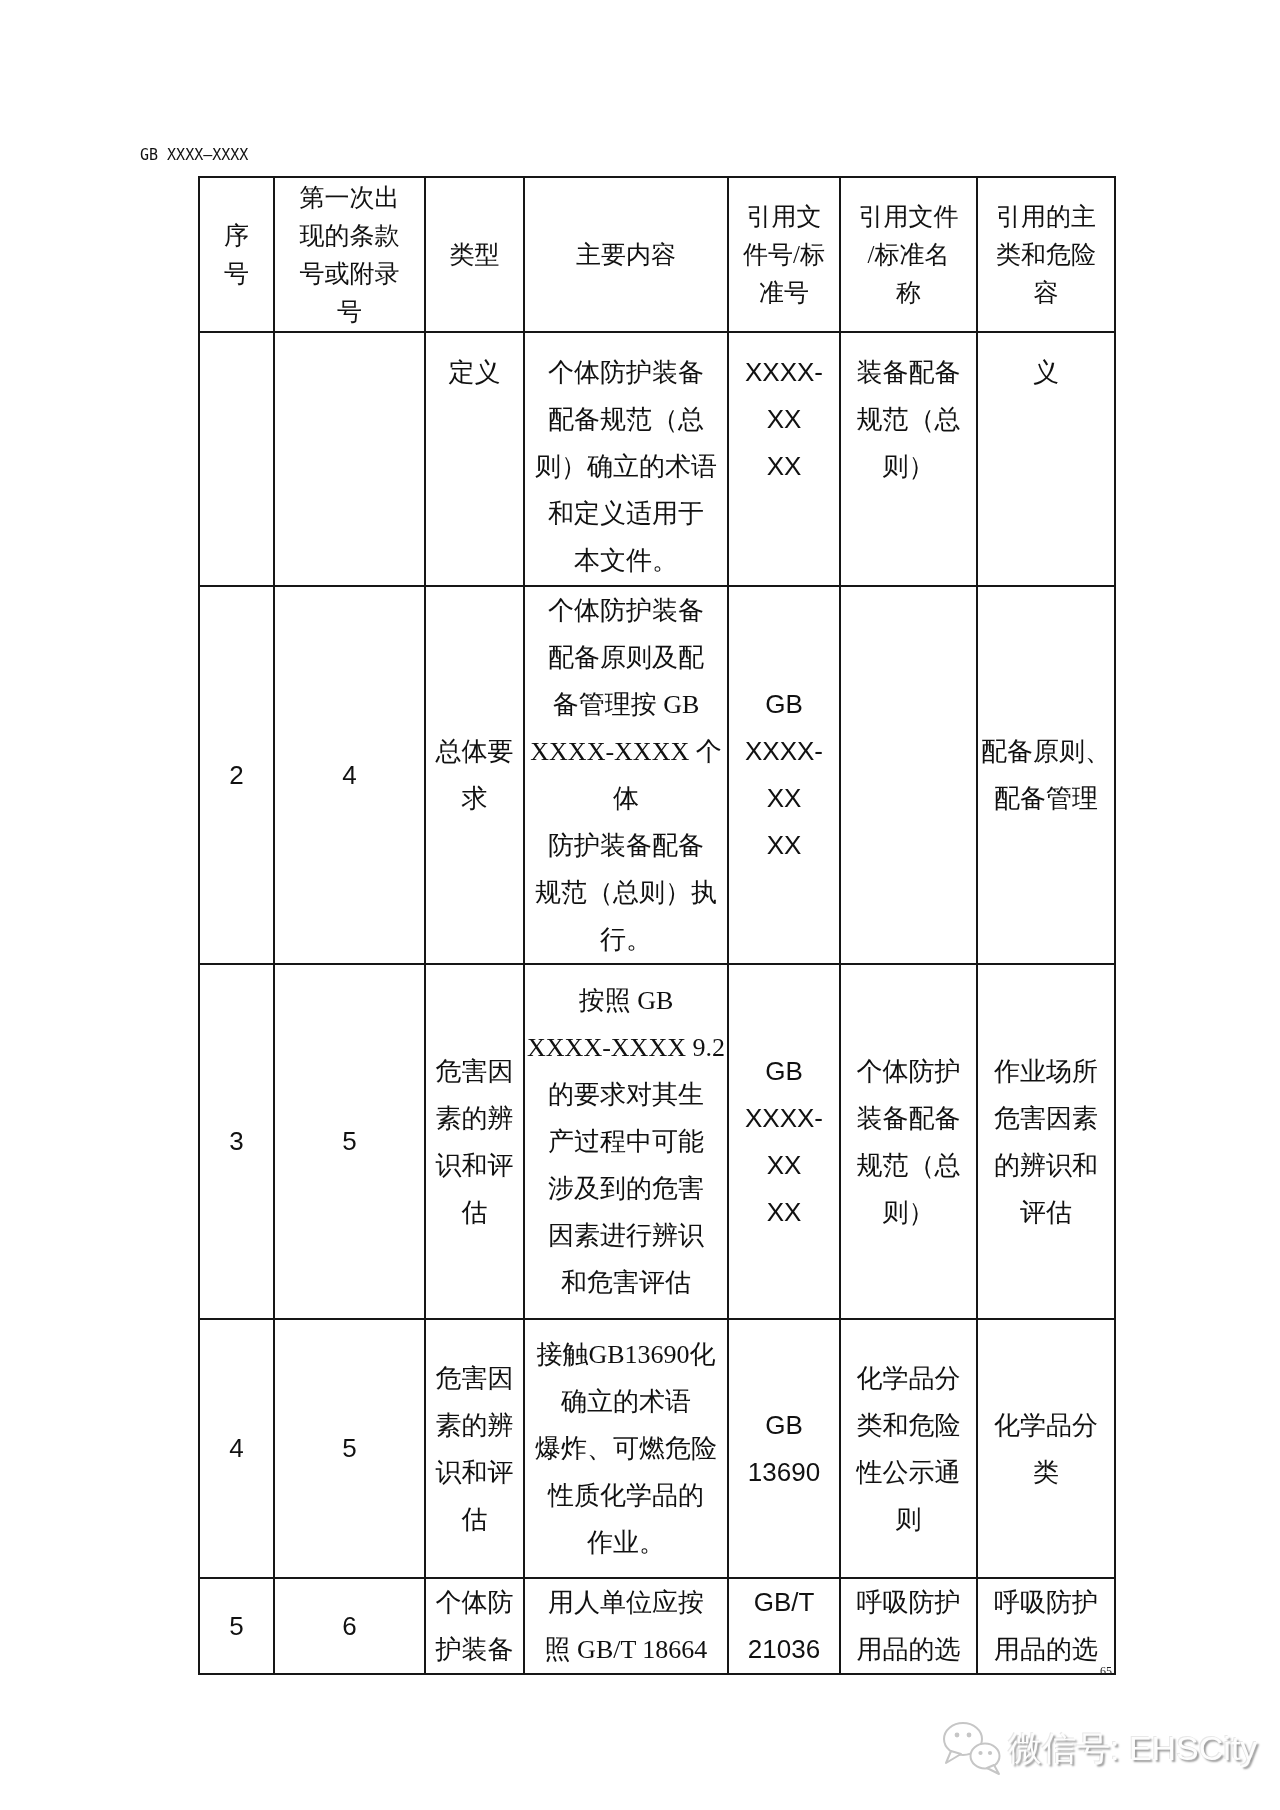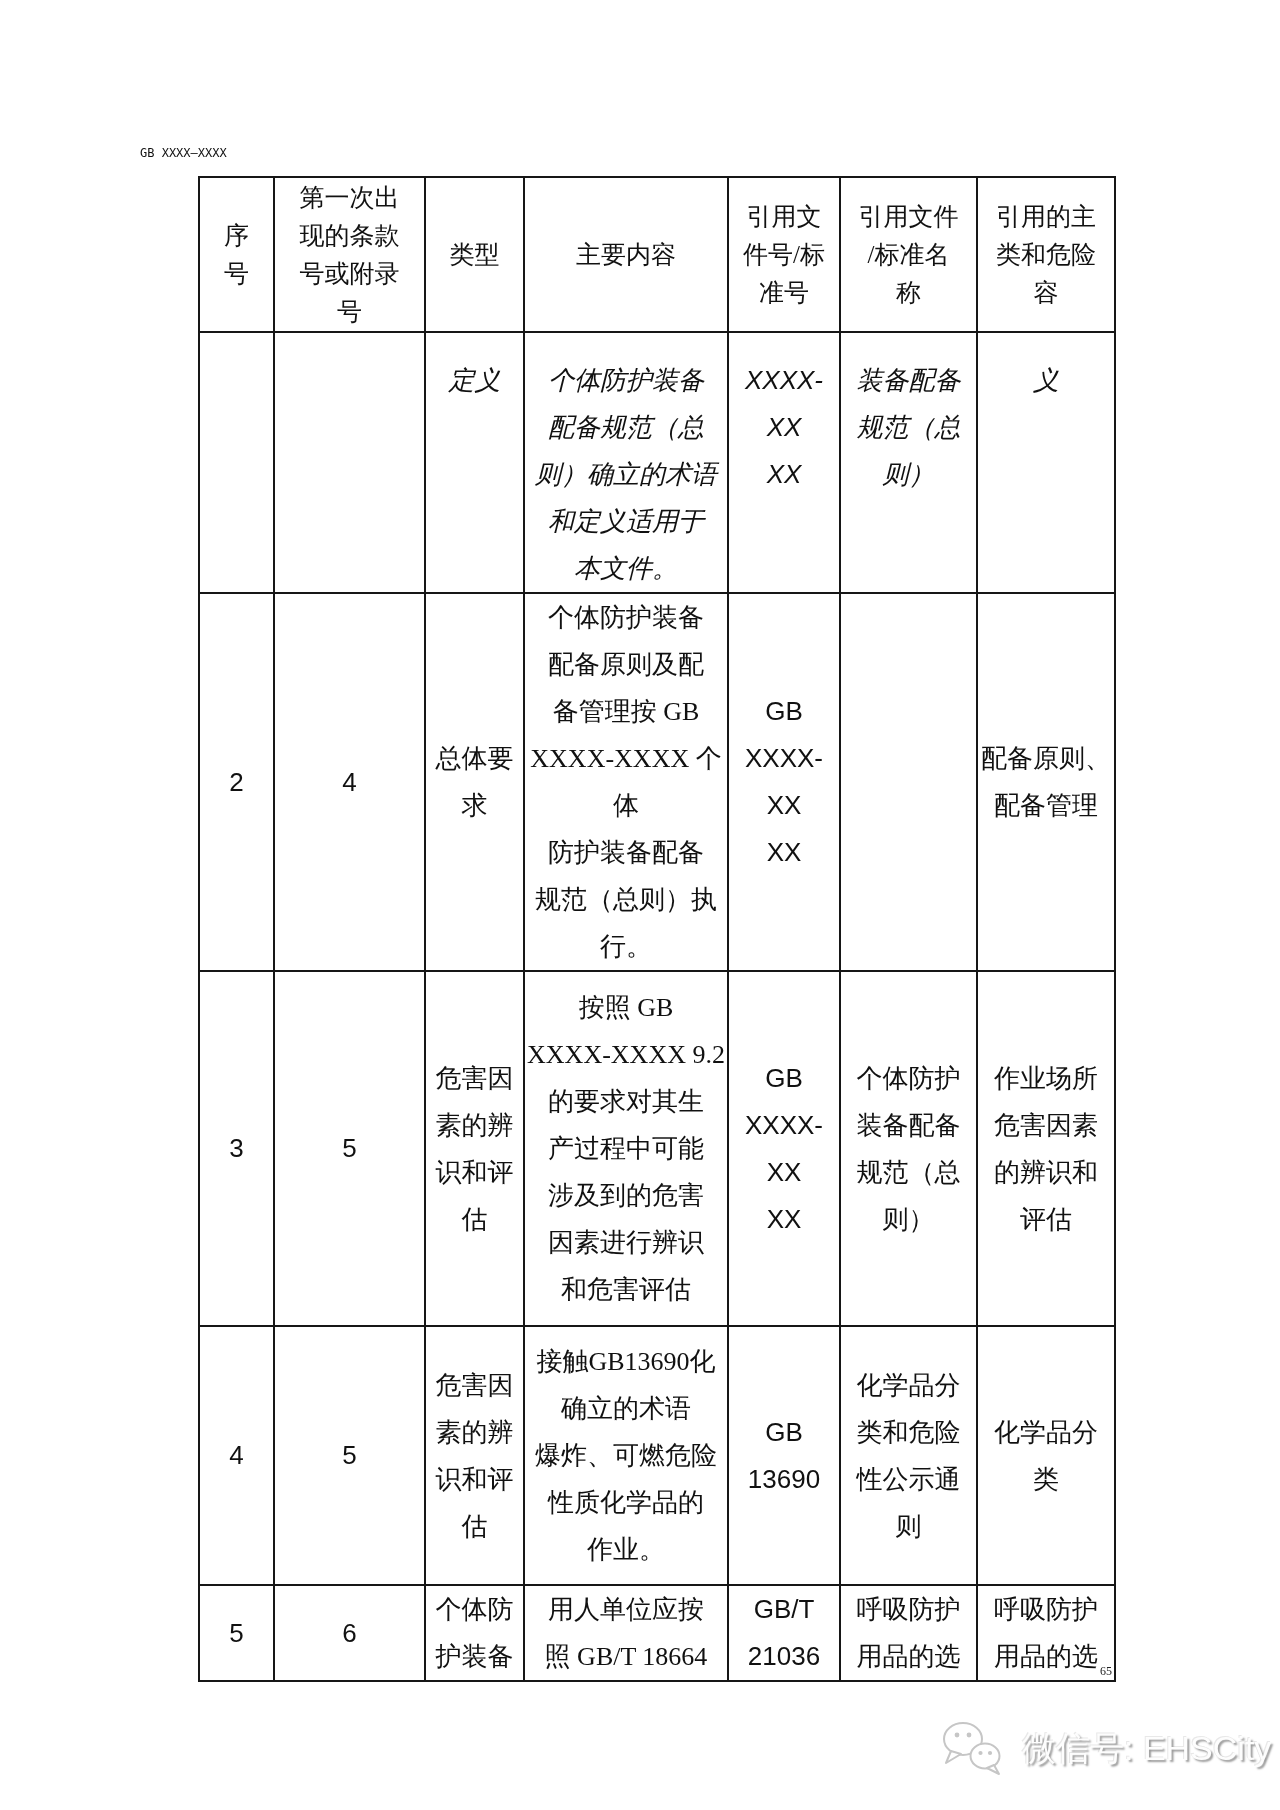--- a/index.html
+++ b/index.html
@@ -14,21 +14,21 @@
     background: #ffffff;
     overflow: hidden;
     font-family: "Liberation Serif", "DejaVu Serif", serif;
     color: #111111;
   }
   .doc-code {
     position: absolute;
     left: 140px;
     top: 146px;
     font-family: "DejaVu Sans Mono", monospace;
-    font-size: 12px;
+    font-size: 15px;
     letter-spacing: 0px;
     color: #111111;
     white-space: nowrap;
   }
   table.ref-table {
     position: absolute;
     left: 198px;
     top: 176px;
     width: 916px;
     border-collapse: collapse;
@@ -43,41 +43,40 @@
     line-height: 47px;
     padding: 0 2px;
     overflow: hidden;
   }
   tr.hdr td {
     line-height: 38px;
     font-size: 25px;
   }
   tr.row-cont td {
     vertical-align: top;
-    padding-top: 24px;
-    font-style: italic;
+    padding-top: 16px;
   }
   td.latin {
     font-family: "Liberation Sans", "DejaVu Sans", sans-serif;
     font-size: 25px;
   }
   .page-num {
     position: absolute;
     left: 1100px;
     top: 1664px;
     font-size: 12px;
     color: #222222;
   }
   .watermark {
     position: absolute;
     left: 938px;
     top: 1718px;
     display: flex;
     align-items: center;
-    gap: 18px;
+    gap: 4px;
   }
   .watermark .wm-text {
     font-family: "Liberation Sans", "DejaVu Sans", sans-serif;
     font-size: 34px;
     color: #fdfdfd;
     text-shadow: 2px 2px 2px #9a9a9a, -1px -1px 0 #e8e8e8;
     white-space: nowrap;
   }
 </style>
 </head>

